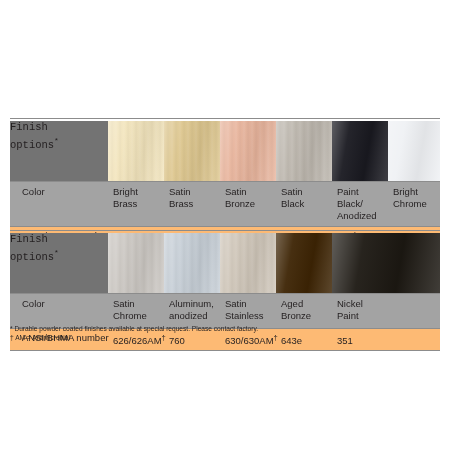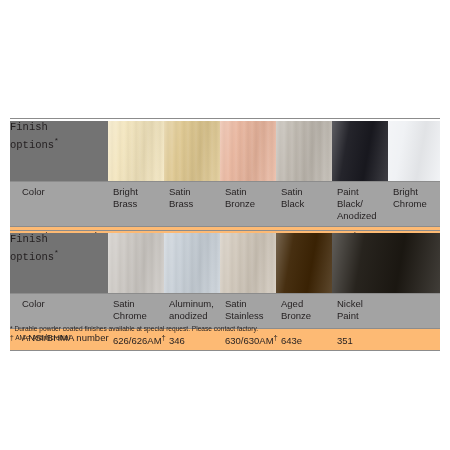--- a/index.html
+++ b/index.html
@@ -292,21 +292,21 @@
         </td>
         <td class="cell">
           <span>Nickel</span><br>
           <span>Paint</span>
         </td>
       </tr>
 
       <tr class="ansi-row">
         <td class="rowhead">ANSI/BHMA number</td>
         <td class="cell"><span>626/626AM</span><span class="dag">†</span></td>
-        <td class="cell"><span>346</span><span class="dag"></span></td>
+        <td class="cell"><span>760</span><span class="dag"></span></td>
         <td class="cell"><span>630/630AM</span><span class="dag">†</span></td>
         <td class="cell"><span>643e</span><span class="dag"></span></td>
         <td class="cell"><span>351</span><span class="dag"></span></td>
       </tr>
     </tbody>
   </table>
 
   <div class="footnotes">
     <div>* Durable powder coated finishes available at special request. Please contact factory.</div>
     <div>† AM = Antimicrobial</div>

